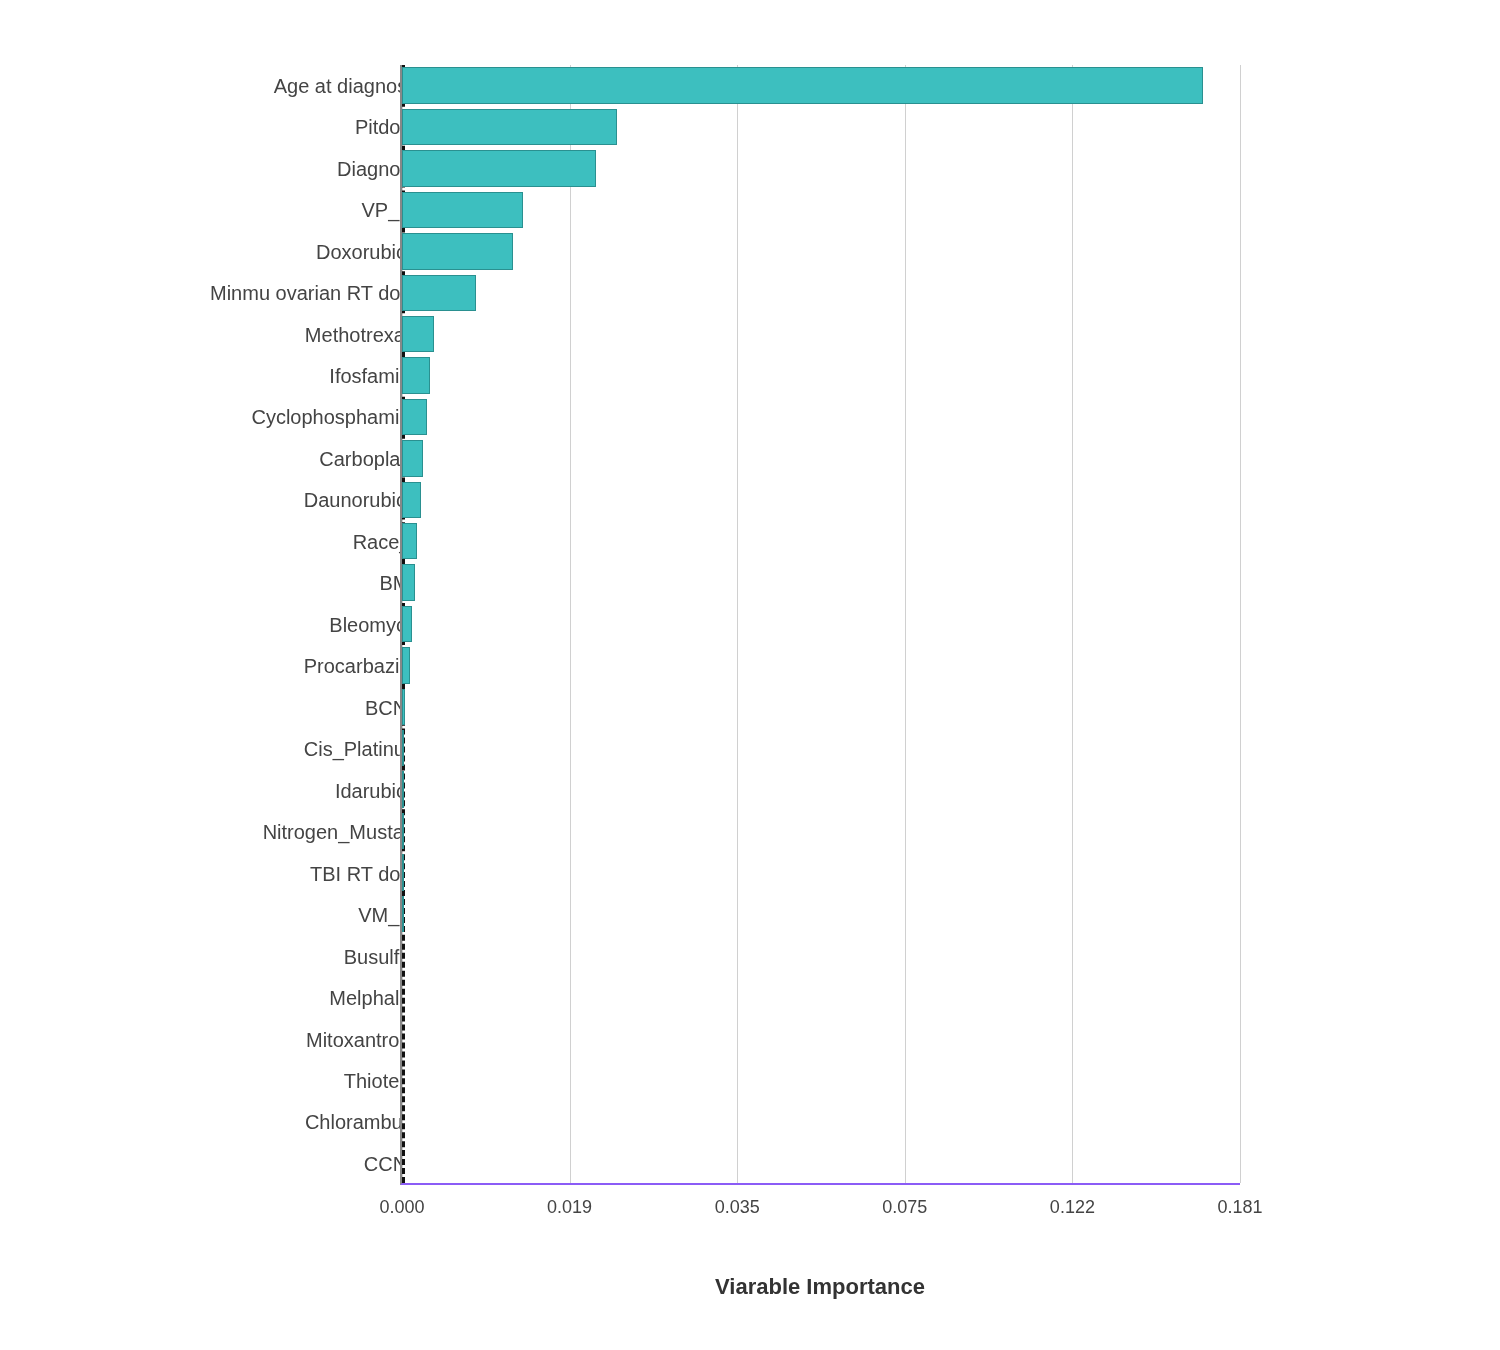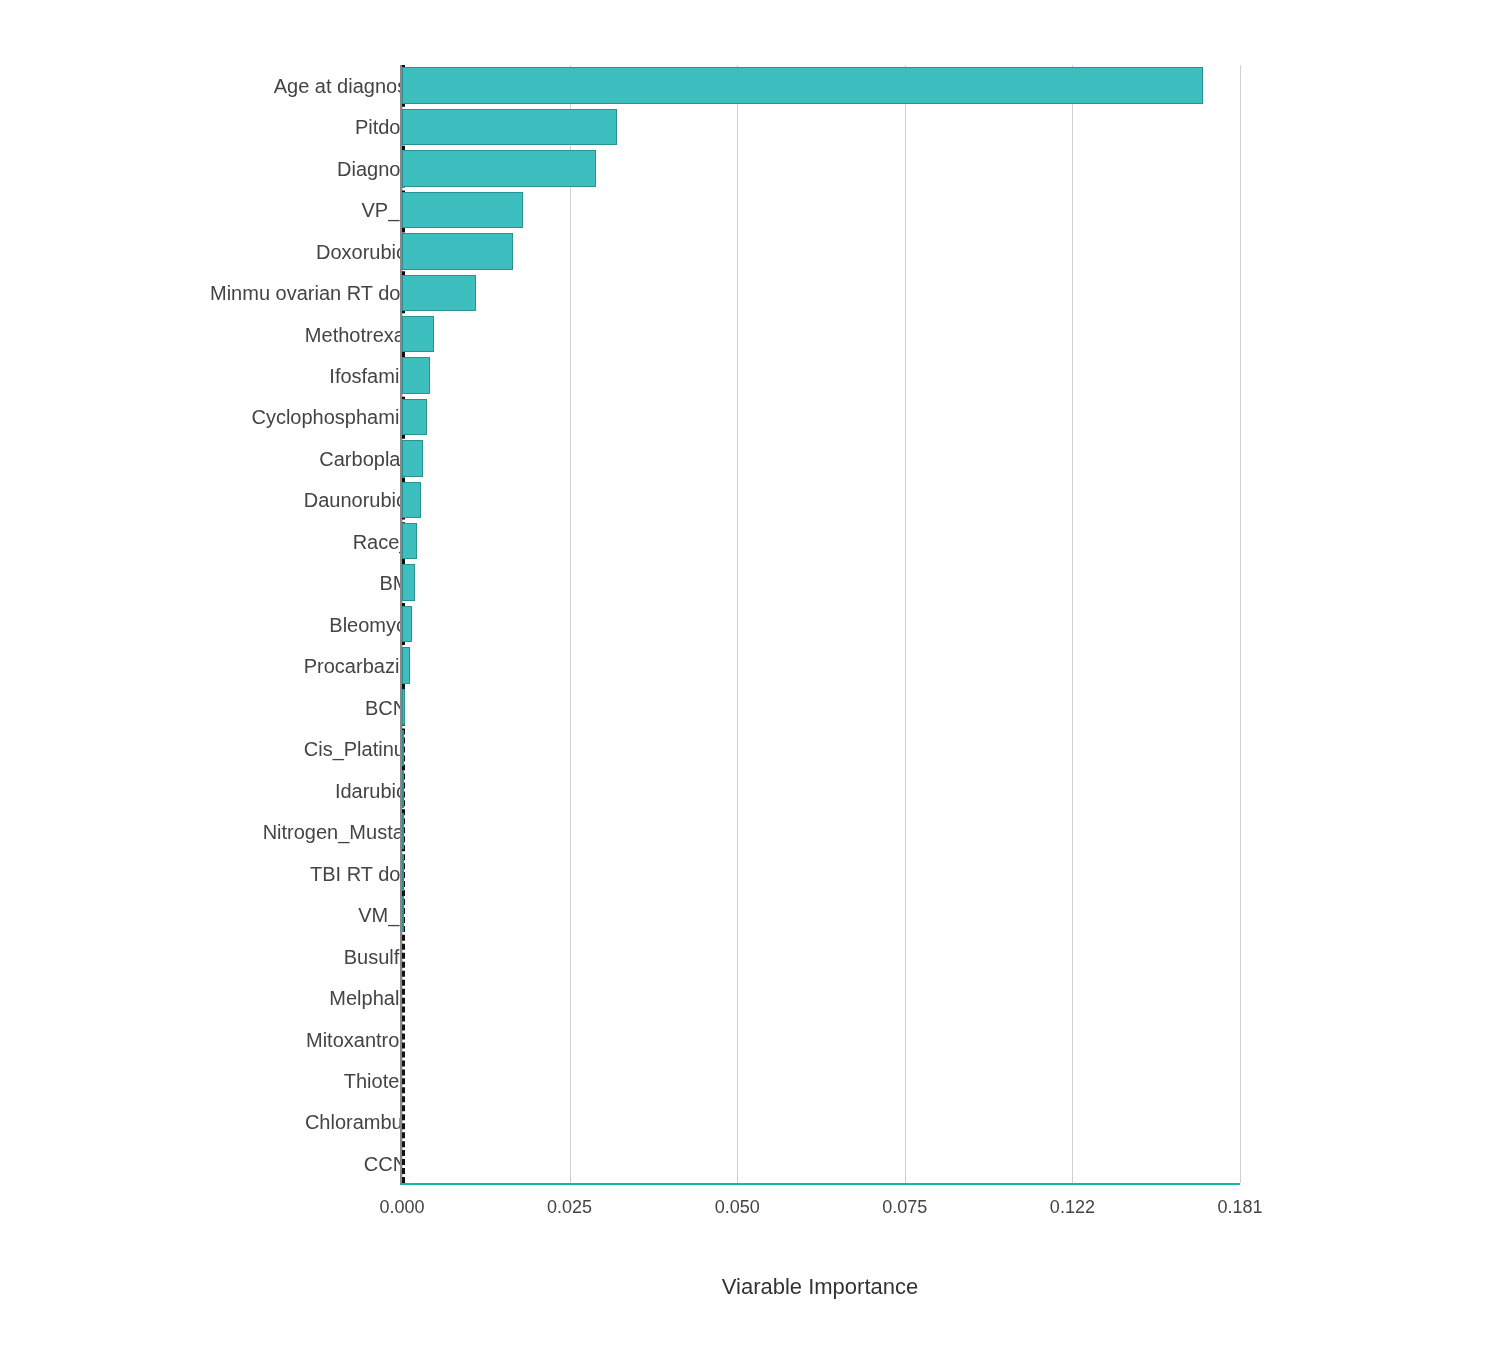--- a/index.html
+++ b/index.html
@@ -41,21 +41,21 @@
       line-height: 1;
     }
     .plot-area {
       position: absolute;
       left: 0;
       right: 0;
       top: 0;
       bottom: 50px;
       background: #ffffff;
       border-left: 2px solid #888;
-      border-bottom: 2px solid #14b8a6;
+      border-bottom: 2px solid #8b5cf6;
     }
     
     .grid-line {
       position: absolute;
       top: 0;
       bottom: 0;
       width: 1px;
       background: #d0d0d0;
     }
     .x-axis-tick-label {
@@ -77,21 +77,21 @@
       width: 2px;
       border-left: 3px dashed #111;
     }
     .x-axis-title {
       position: absolute;
       bottom: -65px;
       left: 50%;
       transform: translateX(-50%);
       font-size: 22px;
       color: #333;
-      font-weight: normal;
+      font-weight: bold;
     }
   </style>
 </head>
 <body>
 
 <div class="chart-container">
   <div class="chart-area">
 
     <div class="y-axis-labels" id="y-labels">
         <div class="y-label">Age at diagnosis</div>
@@ -121,23 +121,23 @@
         <div class="y-label">Thiotepa</div>
         <div class="y-label">Chlorambucil</div>
         <div class="y-label">CCNU</div>
       </div>
 
     <div class="plot-area" id="plot-area">
 
     <div class="grid-line" style="left: 0%;"></div>
         <div class="x-axis-tick-label" style="left: 0%;">0.000</div>
         <div class="grid-line" style="left: 20%;"></div>
-        <div class="x-axis-tick-label" style="left: 20%;">0.025</div>
+        <div class="x-axis-tick-label" style="left: 20%;">0.019</div>
         <div class="grid-line" style="left: 40%;"></div>
-        <div class="x-axis-tick-label" style="left: 40%;">0.050</div>
+        <div class="x-axis-tick-label" style="left: 40%;">0.035</div>
         <div class="grid-line" style="left: 60%;"></div>
         <div class="x-axis-tick-label" style="left: 60%;">0.075</div>
         <div class="grid-line" style="left: 80%;"></div>
         <div class="x-axis-tick-label" style="left: 80%;">0.122</div>
         <div class="grid-line" style="left: 100%;"></div>
         <div class="x-axis-tick-label" style="left: 100%;">0.181</div>
         <div class="dashed-line" style="left: 0%;"></div>
         <div class="bar" style="top: 0.222222%; left: 0%; height: 3.25926%; width: 95.6%;"></div>
         <div class="bar" style="top: 3.92593%; left: 0%; height: 3.25926%; width: 25.6%;"></div>
         <div class="bar" style="top: 7.62963%; left: 0%; height: 3.25926%; width: 23.2%;"></div>

